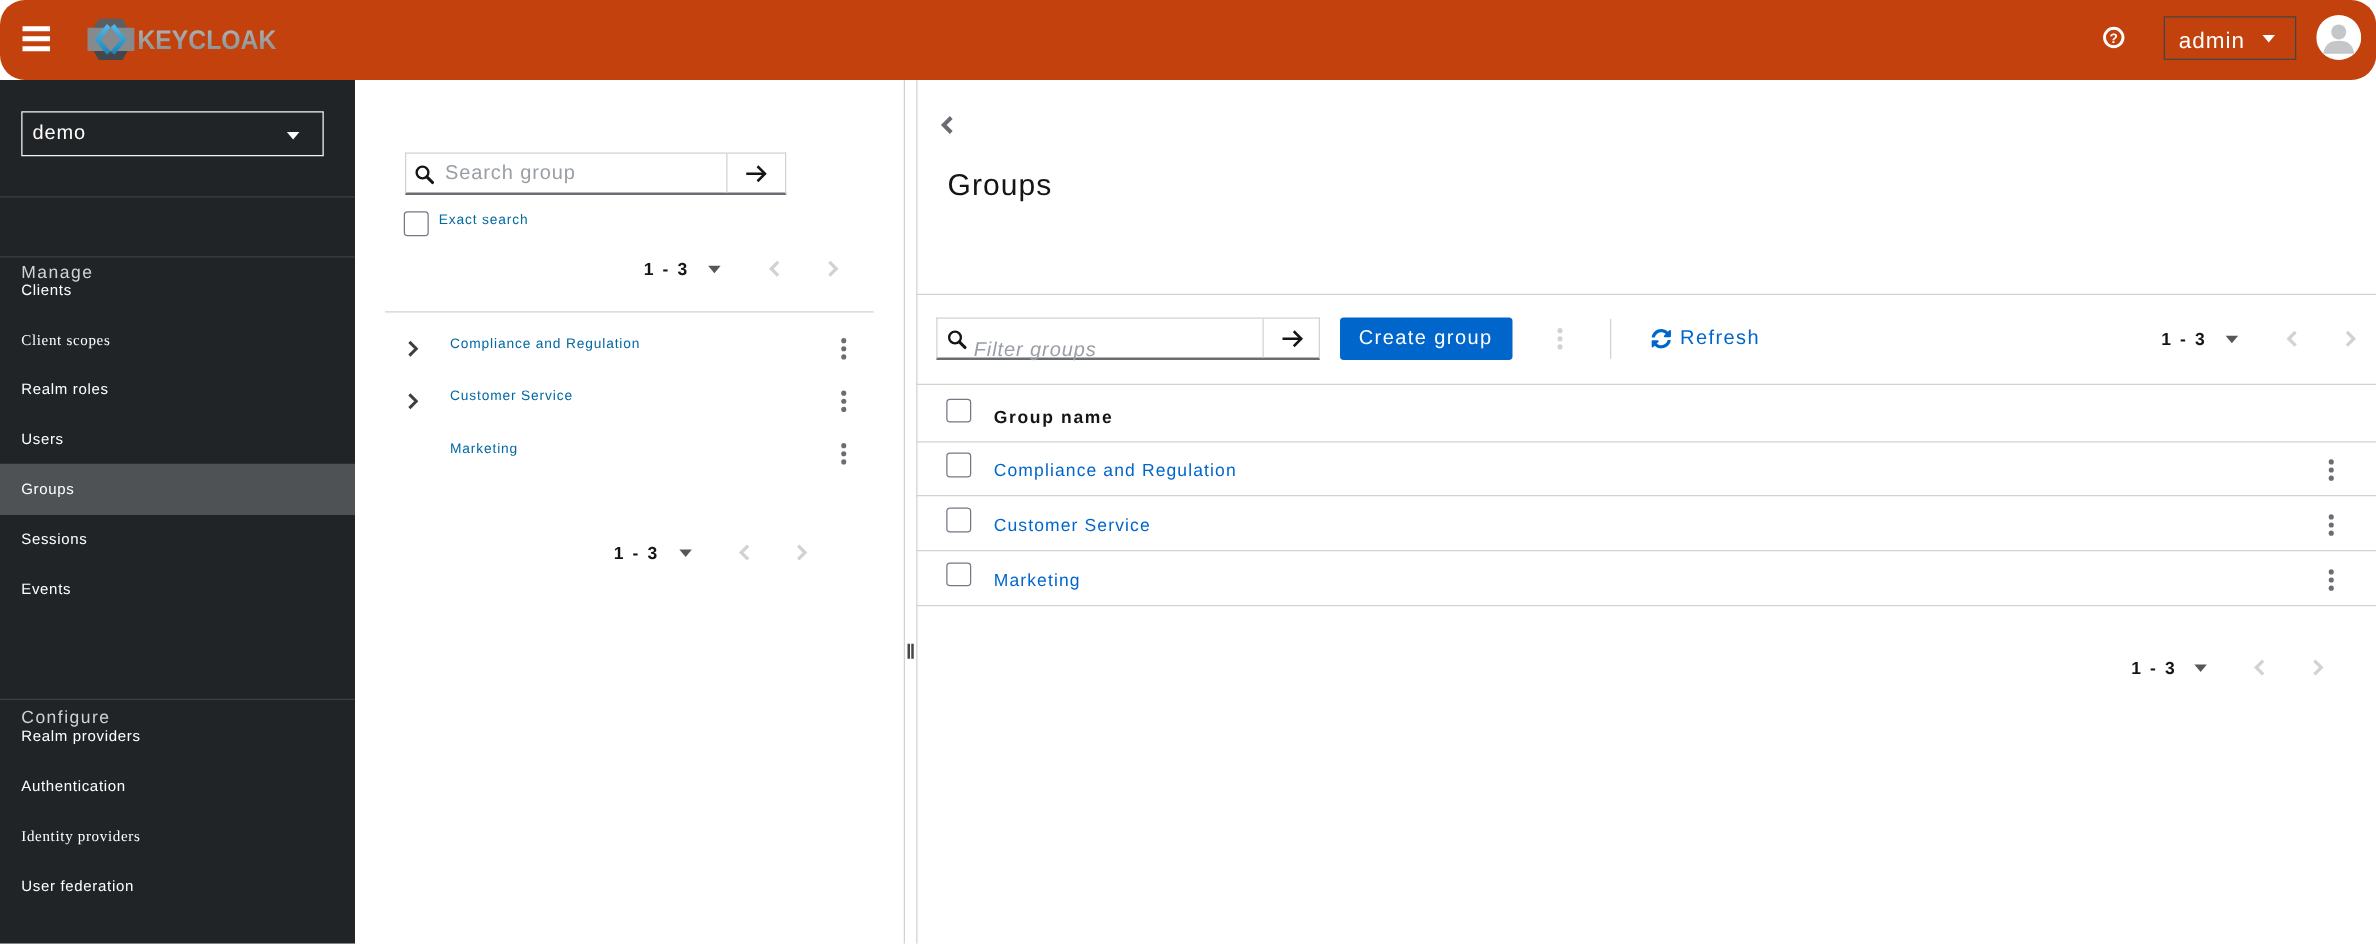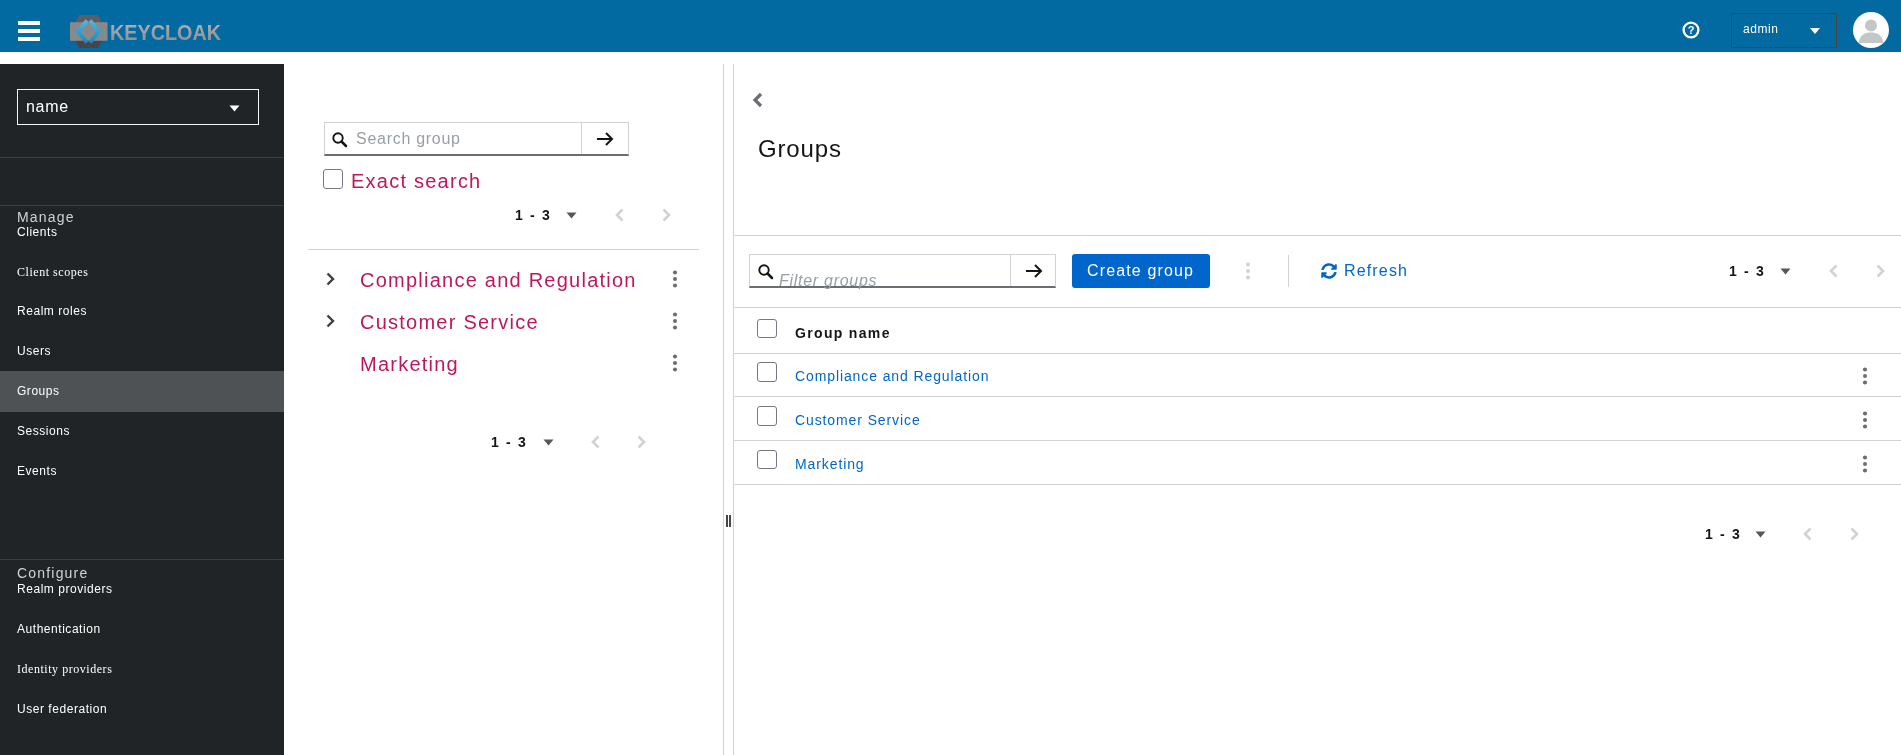--- a/index.html
+++ b/index.html
@@ -2,35 +2,35 @@
 <html><head>
 <meta charset="utf-8">
 <style>
   * { margin:0; padding:0; box-sizing:border-box; }
   html,body { width:1901px; height:755px; overflow:hidden; }
   body { font-family:"Liberation Sans", sans-serif; background:#fff; }
   #app { position:relative; width:1901px; height:755px; background:#fff; }
   .abs { position:absolute; }
 
   
-  #header { position:absolute; left:0; top:0; width:1901px; height:52px; background:#0369a1; }
+  #header { position:absolute; left:0; top:0; width:1901px; height:64px; background:#c2410c;border-radius:20px; }
   .hbar { position:absolute; left:18px; width:22px; height:3.8px; background:#fff; }
 
   
   #sidebar { position:absolute; left:0; top:64px; width:284px; height:691px; background:#212427; }
   .navsep { position:absolute; left:0; width:284px; height:1px; background:#3c3f42; }
   .navlabel { position:absolute; left:17px; font-size:14px; letter-spacing:0.085em; color:#d2d2d2;margin-top:32px; }
   .navitem { position:absolute; left:17px; font-size:12px; letter-spacing:0.045em; color:#fff; }
 
   
   #midpanel { position:absolute; left:284px; top:64px; width:439px; height:560px; background:#fff; }
   .ip-outline { position:absolute; border:1px solid #d2d2d2; border-bottom:2px solid #6a6e73; background:#fff; }
   .placeholder { color:#999ea5; font-size:16px; letter-spacing:0.045em; }
   .pgtext { font-weight:bold; font-size:14px; letter-spacing:0.12em; color:#151515; }
-  .txt16 { font-size:20px; letter-spacing:0.062em; color:#be185d; }
+  .txt16 { font-size:11px; letter-spacing:0.062em; color:#0369a1; }
 
   
   #mainpanel { position:absolute; left:733px; top:64px; width:1168px; height:691px; background:#fff; }
   .hline { position:absolute; height:1px; background:#d2d2d2; }
   .link { color:#0066cc; }
   .t14 { font-size:14px; letter-spacing:0.064em; }
 </style>
 </head>
 <body>
 <div id="app">
@@ -58,36 +58,36 @@
       <path d="M24 11.5 L33 22.5 L24 33.5" fill="none" stroke="url(#kbl)" stroke-width="3.8"></path>
       <text x="44" y="30.5" font-family="Liberation Sans" font-weight="bold" font-size="21.5" fill="url(#ktx)" textLength="111" lengthAdjust="spacingAndGlyphs">KEYCLOAK</text>
     </svg>
 
     <svg class="abs" style="left:1682px; top:21px;" width="18" height="18" viewBox="0 0 18 18">
       <circle cx="9" cy="9" r="7.4" fill="none" stroke="#fff" stroke-width="2.3"></circle>
       <text x="9" y="13" font-size="11" font-weight="bold" fill="#fff" text-anchor="middle" font-family="Liberation Sans">?</text>
     </svg>
 
     <div class="abs" style="left:1731px; top:13px; width:106px; height:35px; border:1px solid #454545;"></div>
-    <div class="abs" style="left:1743px; top:22px; font-size:12px; letter-spacing:0.045em; color:#fff;">admin</div>
+    <div class="abs" style="left:1743px; top:22px; font-size:18px; letter-spacing:0.045em; color:#fff;">admin</div>
     <svg class="abs" style="left:1809px; top:27px;" width="12" height="8" viewBox="0 0 12 8">
         <path d="M1 1 L6 7 L11 1 Z" fill="#fff"></path>
       </svg>
 
     <svg class="abs" style="left:1853px; top:12px;" width="36" height="36" viewBox="0 0 36 36">
       <circle cx="18" cy="18" r="18" fill="#fff"></circle>
       <circle cx="18" cy="13.5" r="6" fill="#c4c6c8"></circle>
       <path d="M5.5 31 C7 22.5 12 20.5 18 20.5 C24 20.5 29 22.5 30.5 31 Z" fill="#c4c6c8"></path>
     </svg>
   </div>
 
   <div id="sidebar">
 
     <div class="abs" style="left:17px; top:25px; width:242px; height:36px; border:1px solid #f5f5f5;"></div>
-    <div class="abs" style="left:26px; top:34px; font-size:16px; letter-spacing:0.045em; color:#fff;">name</div>
+    <div class="abs" style="left:26px; top:34px; font-size:16px; letter-spacing:0.045em; color:#fff;">demo</div>
     <svg class="abs" style="left:228.5px; top:41px;" width="11" height="7" viewBox="0 0 11 7">
         <path d="M0.5 0.5 L5.5 6.5 L10.5 0.5 Z" fill="#fff"></path>
       </svg>
 
     <div class="navsep" style="top:93px;"></div>
     <div class="navlabel" style="top:113px;">Manage</div>
     <div class="navsep" style="top:141px;"></div>
 
     <div class="navitem" style="top:160.5px;">Clients</div>
     <div class="navitem" style="top:200.5px;font-family:Liberation Serif, serif;">Client scopes</div>

